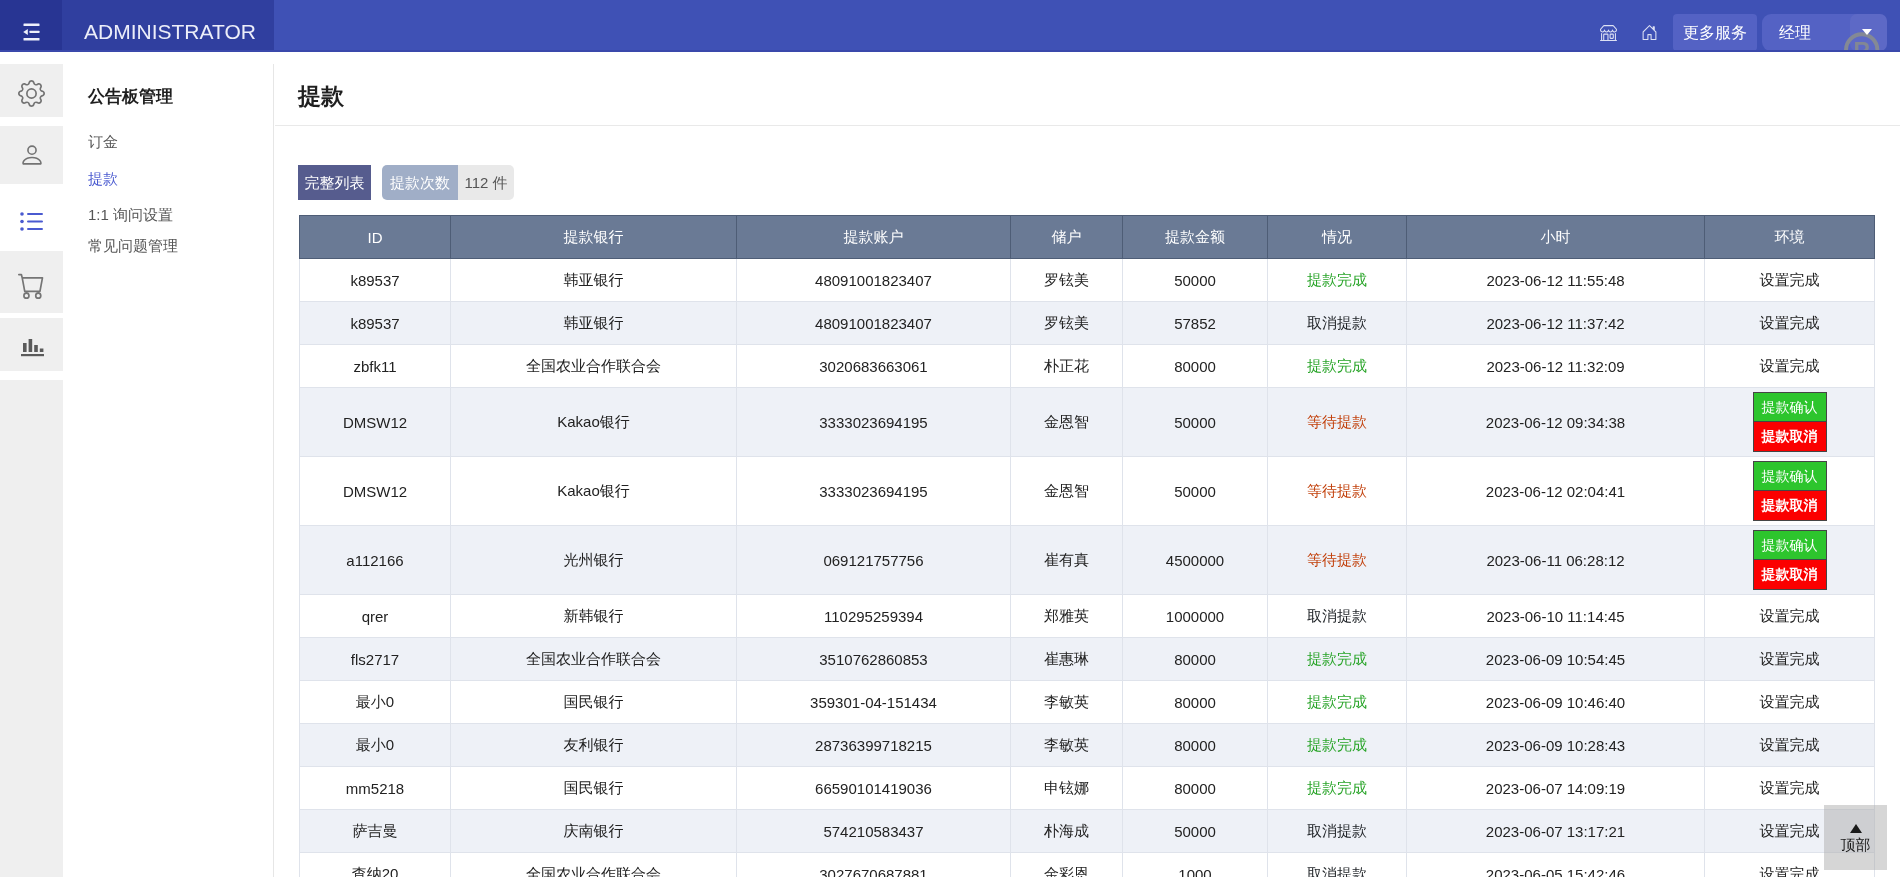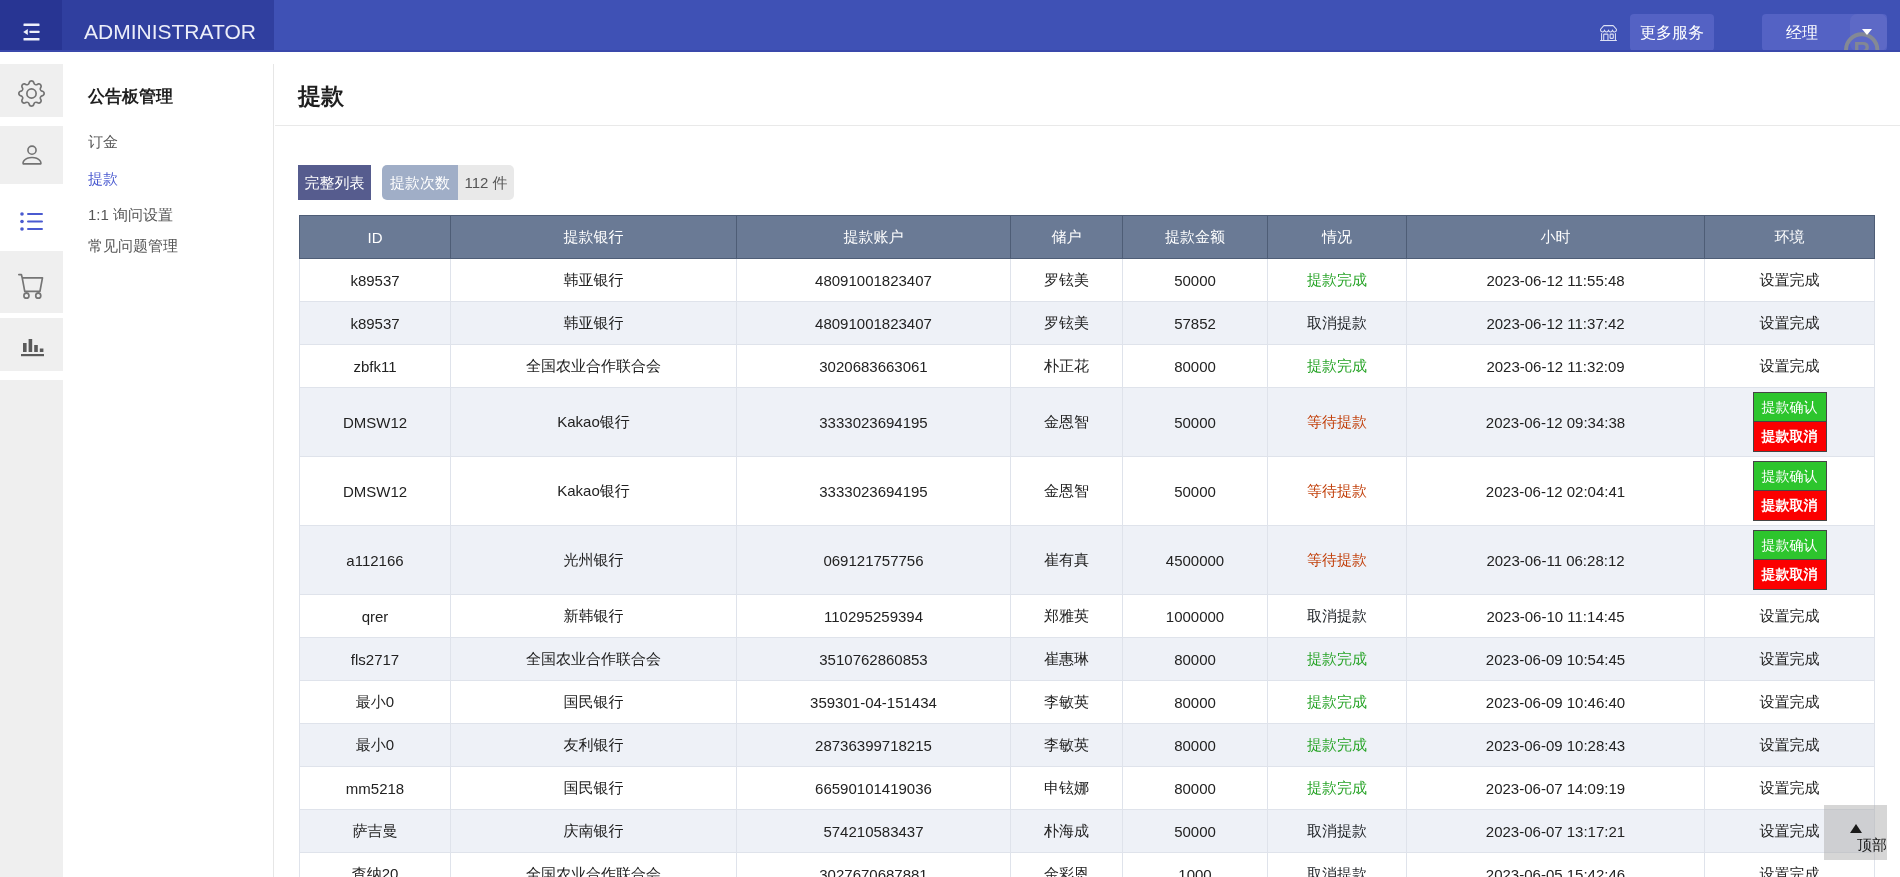--- a/index.html
+++ b/index.html
@@ -46,22 +46,22 @@
 td.st-ok { color:#28a428;margin-top:15px; }
 td.st-cc { color:#212529; }
 td.st-wt { color:#c2410c;margin-top:12px; }
 .btnblock { width:74px; margin:0 auto; }
 .btnblock div { height:30px; line-height:28px; color:#fff; font-size:14px; text-align:center;
   border:1px solid #454545; }
 .bok { background:#2dc52d; }
 .bno { background:#fb0000; border-top:none !important;font-weight:bold; }
 
 
-#topbtn { position:absolute; left:1824px; top:805px; width:63px; height:55px;
-  background:rgba(173,173,173,0.5); text-align:right; z-index:9; }
+#topbtn { position:absolute; left:1824px; top:805px; width:63px; height:65px;
+  background:rgba(173,173,173,0.5); text-align:center; z-index:9; }
 #topbtn .tri { margin:19px auto 3px; width:0; height:0; border-left:6.5px solid transparent;
   border-right:6.5px solid transparent; border-bottom:9px solid #1a1a1a; }
 #topbtn .txt { font-size:15px; color:#1a1a1a; }
 </style></head>
 <body>
 
 <div id="nav">
   <div id="brandsq">
     <svg class="abs" style="left:23px;top:23px" width="17" height="18" viewBox="0 0 17 18" fill="#eef0fb">
       <rect x="0.5" y="0.6" width="16" height="2.3" rx="0.5"></rect>
@@ -71,22 +71,22 @@
     </svg>
   </div>
   <div id="brandstrip"></div>
   <div id="brand">ADMINISTRATOR</div>
   <svg class="abs" style="left:1600px;top:24px" width="17" height="17" viewBox="0 0 16 16" fill="#dde1f4">
     <path d="M2.97 1.35A1 1 0 0 1 3.73 1h8.54a1 1 0 0 1 .76.35l2.609 3.044A1.5 1.5 0 0 1 16 5.37v.255a2.375 2.375 0 0 1-4.25 1.458A2.37 2.37 0 0 1 9.875 8 2.37 2.37 0 0 1 8 7.083 2.37 2.37 0 0 1 6.125 8a2.37 2.37 0 0 1-1.875-.917A2.375 2.375 0 0 1 0 5.625V5.37a1.5 1.5 0 0 1 .361-.976l2.61-3.045zm1.78 4.275a1.375 1.375 0 0 0 2.75 0 .5.5 0 0 1 1 0 1.375 1.375 0 0 0 2.75 0 .5.5 0 0 1 1 0 1.375 1.375 0 1 0 2.75 0V5.37a.5.5 0 0 0-.12-.325L12.27 2H3.73L1.12 5.045A.5.5 0 0 0 1 5.37v.255a1.375 1.375 0 0 0 2.75 0 .5.5 0 0 1 1 0zM1.5 8.5A.5.5 0 0 1 2 9v6h1v-5a1 1 0 0 1 1-1h3a1 1 0 0 1 1 1v5h6V9a.5.5 0 0 1 1 0v6h.5a.5.5 0 0 1 0 1H.5a.5.5 0 0 1 0-1H1V9a.5.5 0 0 1 .5-.5zM4 15h3v-5H4v5zm5-5a1 1 0 0 1 1-1h2a1 1 0 0 1 1 1v3a1 1 0 0 1-1 1h-2a1 1 0 0 1-1-1v-3zm3 0h-2v3h2v-3z"></path>
   </svg>
   <svg class="abs" style="left:1641px;top:24px" width="17" height="17" viewBox="0 0 16 16" fill="#dde1f4">
     <path d="M8.354 1.146a.5.5 0 0 0-.708 0l-6 6A.5.5 0 0 0 1.5 7.5v7a.5.5 0 0 0 .5.5h4.5a.5.5 0 0 0 .5-.5v-4h2v4a.5.5 0 0 0 .5.5H14a.5.5 0 0 0 .5-.5v-7a.5.5 0 0 0-.146-.354L13 5.793V2.5a.5.5 0 0 0-.5-.5h-1a.5.5 0 0 0-.5.5v1.293L8.354 1.146zM2.5 14V7.707l5.5-5.5 5.5 5.5V14H10v-4a.5.5 0 0 0-.5-.5h-3a.5.5 0 0 0-.5.5v4H2.5z"></path>
   </svg>
-  <div class="navbtn" style="left:1630px;width:84px;">更多服务</div>
-  <div class="navbtn" style="left:1762px;width:125px;text-align:left;padding-left:24px;">经理</div>
+  <div class="navbtn" style="left:1673px;width:84px;">更多服务</div>
+  <div class="navbtn" style="left:1762px;width:125px;text-align:left;padding-left:17px;border-radius:9px;">经理</div>
   <div class="navbtn" style="left:1850px;width:37px;background:#5d69c6;border-radius:7px;"></div>
   <svg class="abs" style="left:1843px;top:32px" width="38" height="32" viewBox="0 0 38 32">
     <circle cx="18.7" cy="18" r="15.7" fill="none" stroke="#848995" stroke-width="4"></circle>
     <text x="18.7" y="26.5" text-anchor="middle" font-size="23" font-weight="bold" fill="#828794" font-family="Liberation Sans">R</text>
   </svg>
   <div id="caret"></div>
 </div>
 
 <div class="istrip" style="top:64px;height:53px"></div>
 <div class="istrip" style="top:126px;height:58px"></div>

